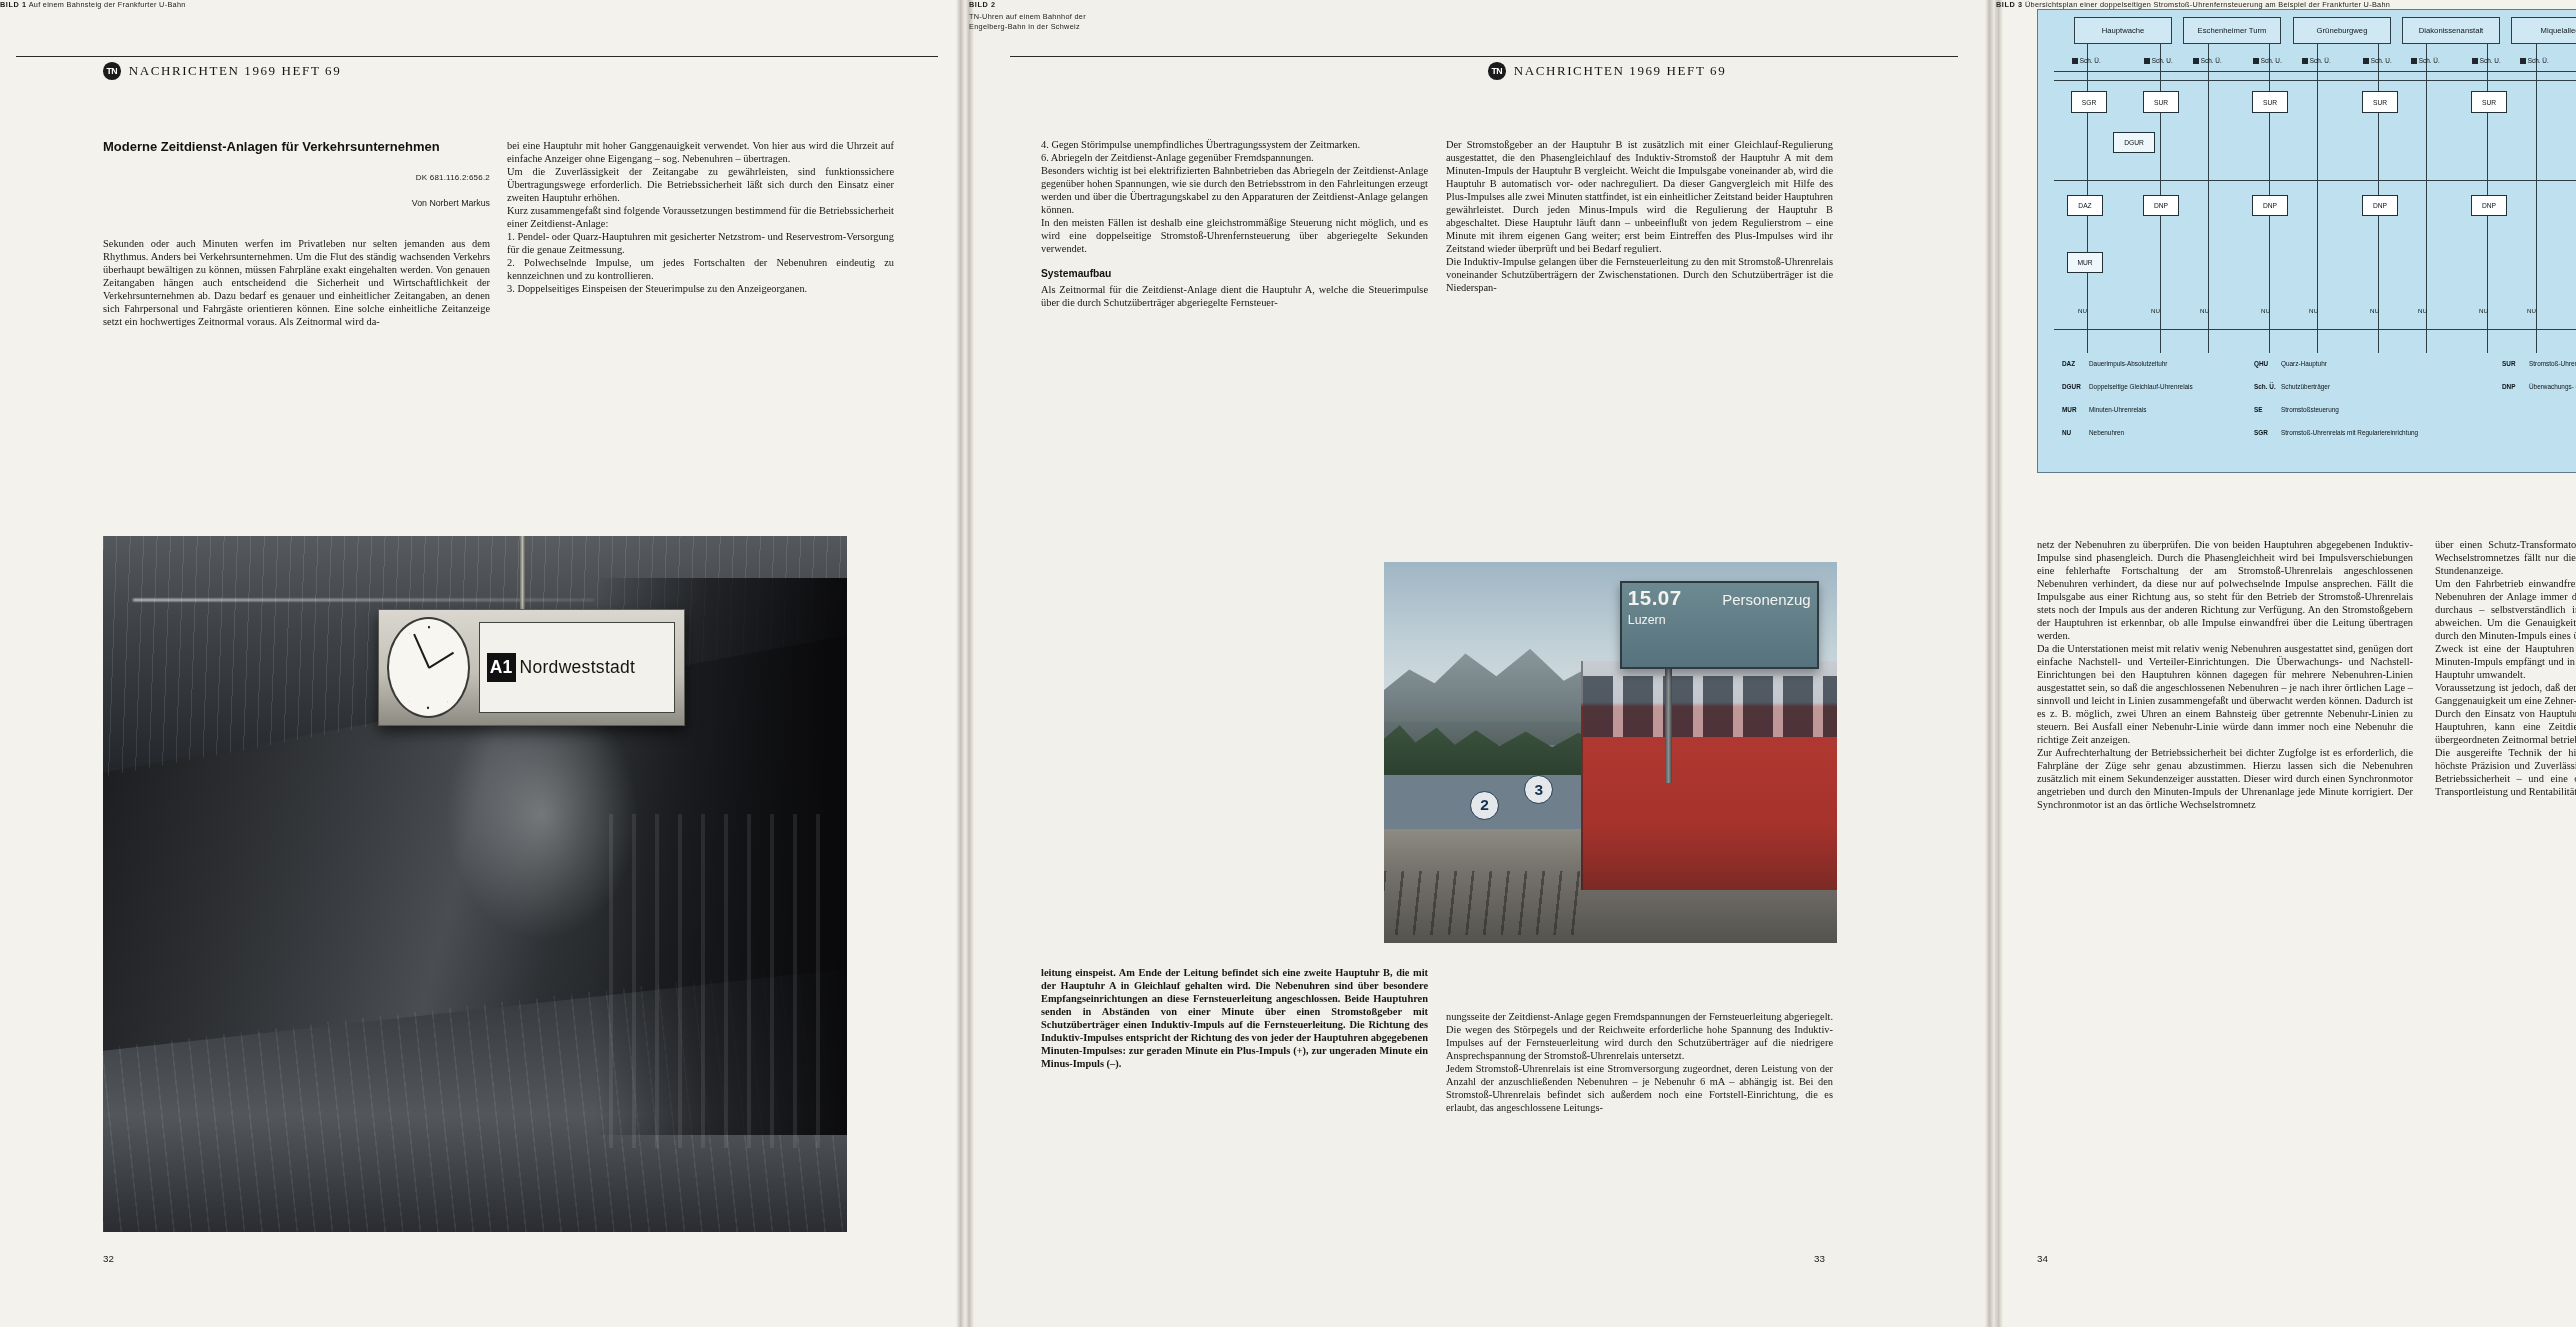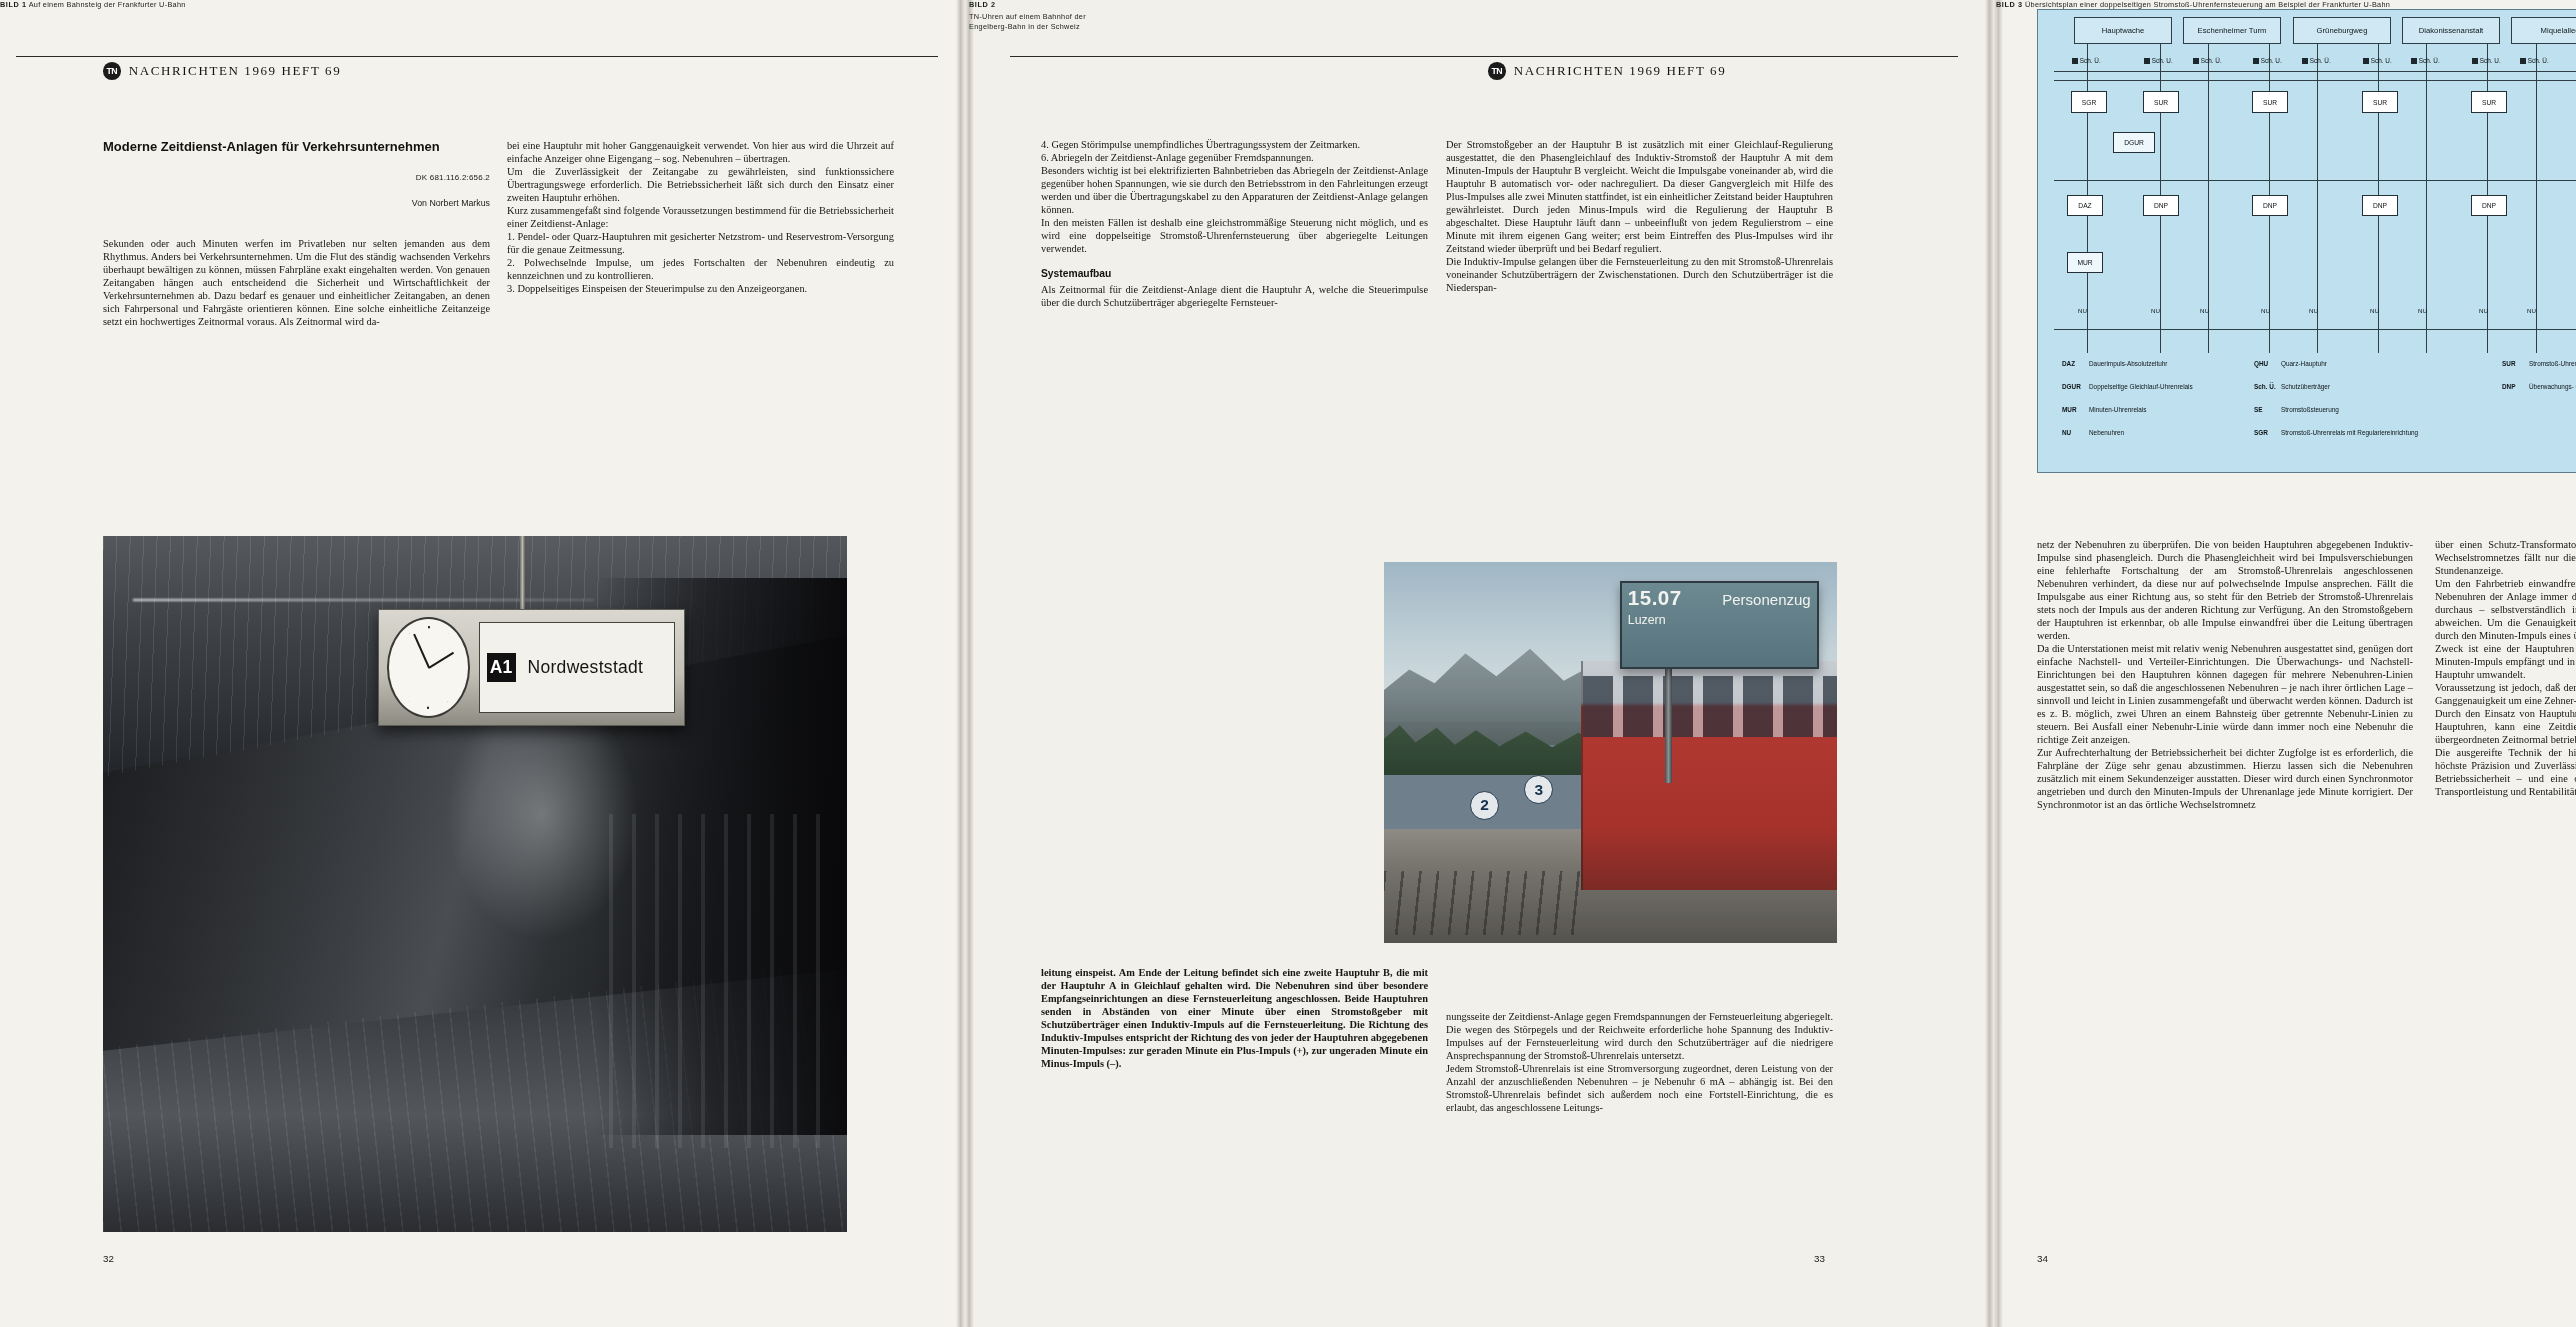--- a/index.html
+++ b/index.html
@@ -218,21 +218,21 @@
     mask: radial-gradient(circle, transparent 72%, #000 73%);
   }
   .p1-sign {
     flex: 1;
     height: 78%;
     margin: 0 3% 0 3%;
     background: #f2f1ec;
     border: 1.5px solid #43433e;
     display: flex;
     align-items: center;
-    gap: 12px;
+    gap: 4px;
     padding: 0 6.2px;
   }
   .p1-badge {
     width: 29px; height: 29px;
     background: #111;
     color: #fff;
     font-family: "Liberation Sans", sans-serif;
     font-weight: bold;
     font-size: 17.5px;
     display:flex; align-items:center; justify-content:center;
@@ -462,21 +462,21 @@
     <div class="rule-top" style="left:41px; top:56px; width:948px;"></div>
     <div class="runhead" style="left:519px; top:62px;">
       <div class="logo">TN</div>
       <div class="rh-text">NACHRICHTEN 1969 HEFT 69</div>
     </div>
 
     <div class="col" style="left:72px; top:138px; width:387px;">
       <p>4. Gegen Störimpulse unempfindliches Übertragungssystem der Zeitmarken.</p>
       <p>6. Abriegeln der Zeitdienst-Anlage gegenüber Fremdspannungen.</p>
       <p>Besonders wichtig ist bei elektrifizierten Bahnbetrieben das Abriegeln der Zeitdienst-Anlage gegenüber hohen Spannungen, wie sie durch den Betriebsstrom in den Fahrleitungen erzeugt werden und über die Übertragungskabel zu den Apparaturen der Zeitdienst-Anlage gelangen können.</p>
-      <p>In den meisten Fällen ist deshalb eine gleichstrommäßige Steuerung nicht möglich, und es wird eine doppelseitige Stromstoß-Uhrenfernsteuerung über abgeriegelte Leitungen verwendet.</p>
+      <p>In den meisten Fällen ist deshalb eine gleichstrommäßige Steuerung nicht möglich, und es wird eine doppelseitige Stromstoß-Uhrenfernsteuerung über abgeriegelte Sekunden verwendet.</p>
       <div class="gap"></div>
       <h2 class="sub">Systemaufbau</h2>
       <p>Als Zeitnormal für die Zeitdienst-Anlage dient die Hauptuhr A, welche die Steuerimpulse über die durch Schutzüberträger abgeriegelte Fernsteuer-</p>
     </div>
 
     <div class="col" style="left:477px; top:138px; width:387px;">
       <p>Der Stromstoßgeber an der Hauptuhr B ist zusätzlich mit einer Gleichlauf-Regulierung ausgestattet, die den Phasengleichlauf des Induktiv-Stromstoß der Hauptuhr A mit dem Minuten-Impuls der Hauptuhr B vergleicht. Weicht die Impulsgabe voneinander ab, wird die Hauptuhr B automatisch vor- oder nachreguliert. Da dieser Gangvergleich mit Hilfe des Plus-Impulses alle zwei Minuten stattfindet, ist ein einheitlicher Zeitstand beider Hauptuhren gewährleistet. Durch jeden Minus-Impuls wird die Regulierung der Hauptuhr B abgeschaltet. Diese Hauptuhr läuft dann – unbeeinflußt von jedem Regulierstrom – eine Minute mit ihrem eigenen Gang weiter; erst beim Eintreffen des Plus-Impulses wird ihr Zeitstand wieder überprüft und bei Bedarf reguliert.</p>
       <p>Die Induktiv-Impulse gelangen über die Fernsteuerleitung zu den mit Stromstoß-Uhrenrelais voneinander Schutzüberträgern der Zwischenstationen. Durch den Schutzüberträger ist die Niederspan-</p>
     </div>
 

